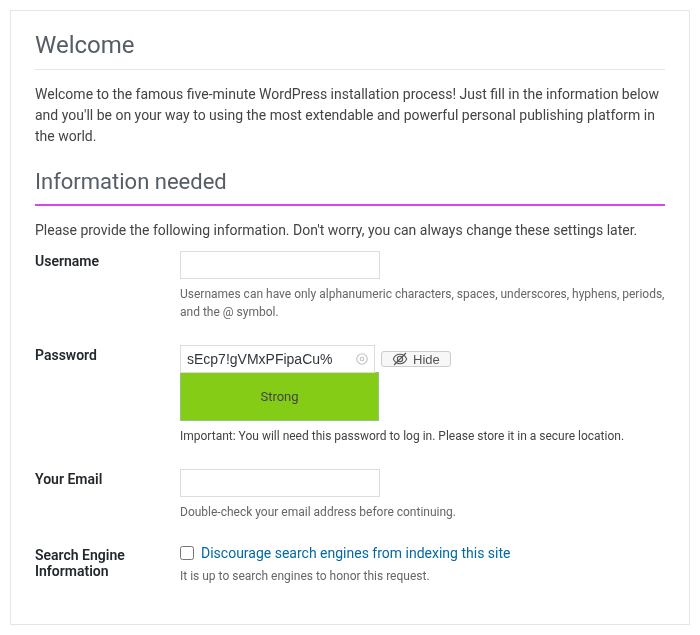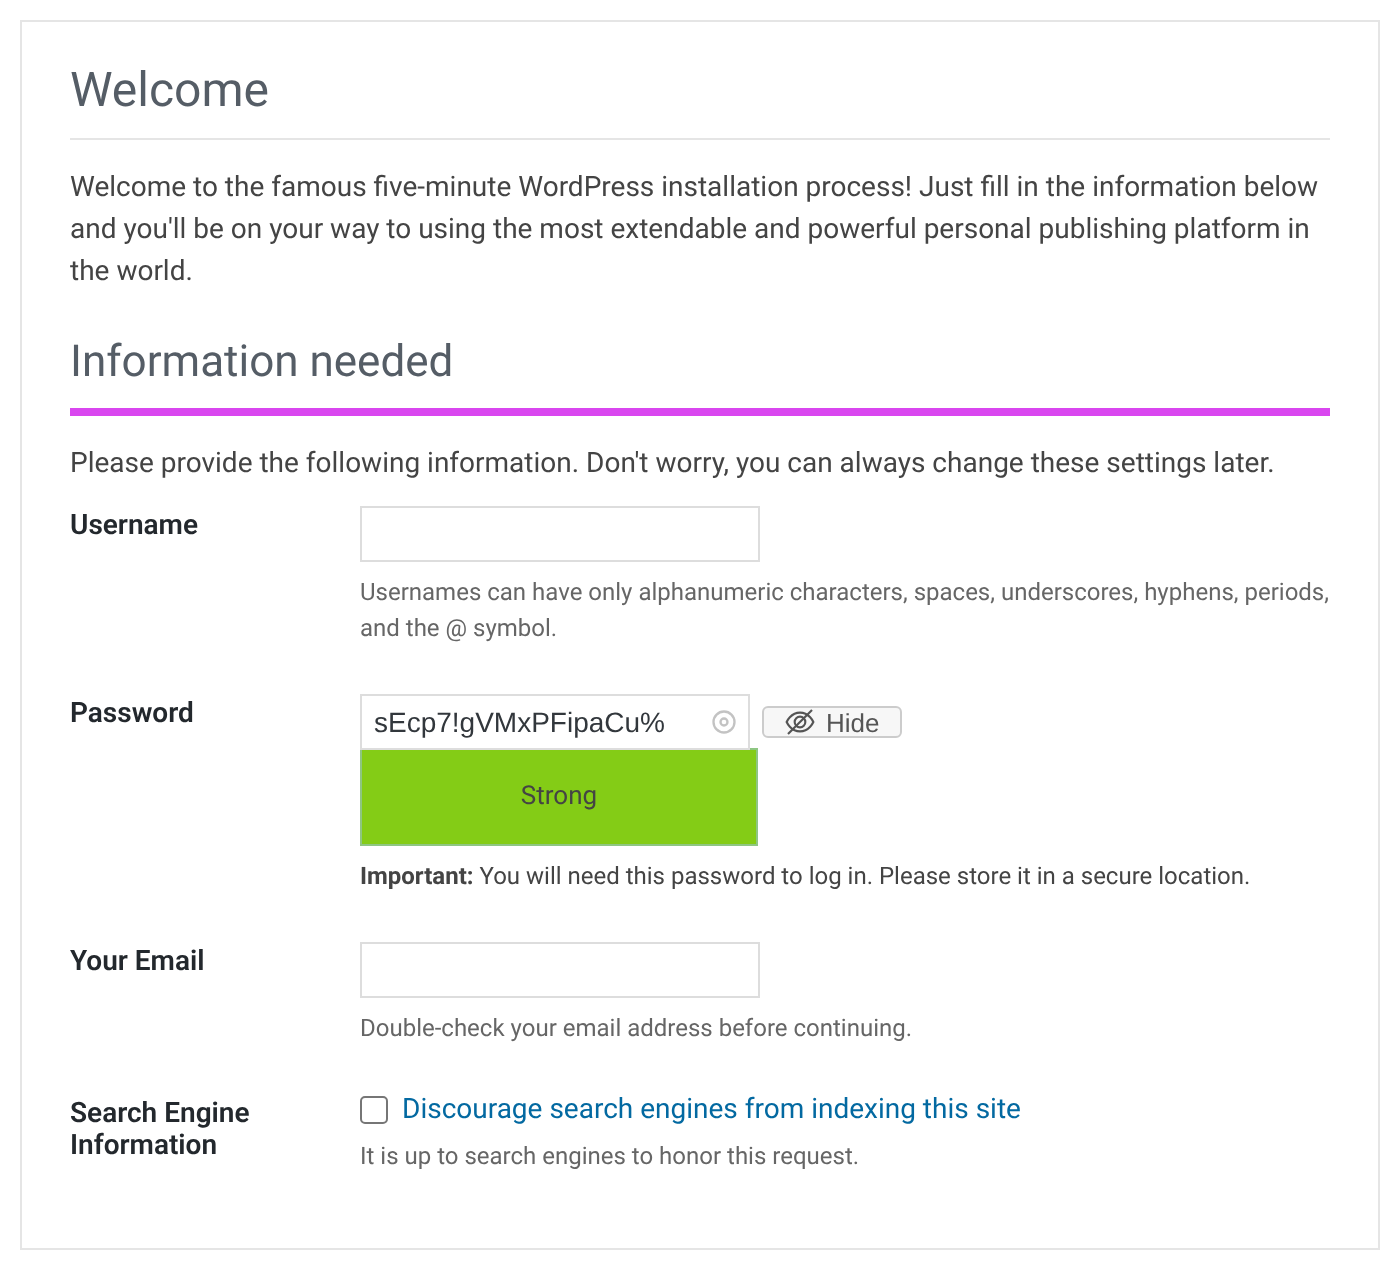--- a/index.html
+++ b/index.html
@@ -23,21 +23,21 @@
       color: #555d66;
       padding-bottom: 10px;
       border-bottom: 1px solid #e5e5e5;
       margin-bottom: 14px;
     }
     h2 {
       font-size: 22px;
       font-weight: 400;
       color: #555d66;
       padding-bottom: 10px;
-      border-bottom: 4px solid #d946ef;
+      border-bottom: 2px solid #d946ef;
       margin-top: 22px;
       margin-bottom: 14px;
     }
     .intro-text {
       font-size: 14px;
       color: #444;
       line-height: 1.5;
     }
     .form-table {
       width: 100%;
@@ -114,21 +114,21 @@
       background: #84cc16;
       border: 1px solid #8ec682;
       color: #444;
     }
     .important-line {
       font-size: 12px;
       color: #444;
       margin-top: 6px;
       line-height: 1.5;
     }
-    .important-line strong { font-weight: 700; }
+    .important-line strong { font-weight: 400; }
     .checkbox-row {
       display: flex;
       align-items: center;
       gap: 7px;
     }
     input[type="checkbox"] {
       width: 14px;
       height: 14px;
     }
     .checkbox-label {

